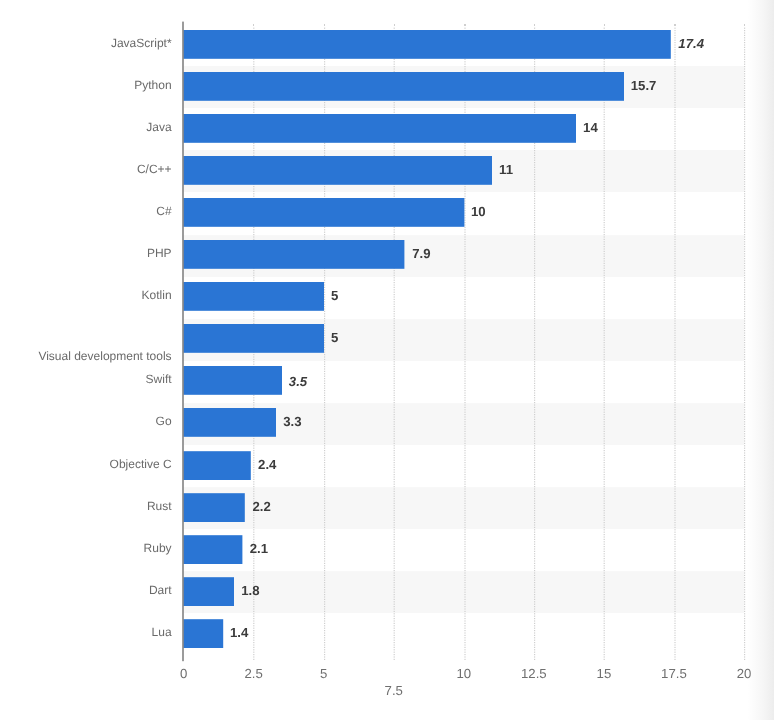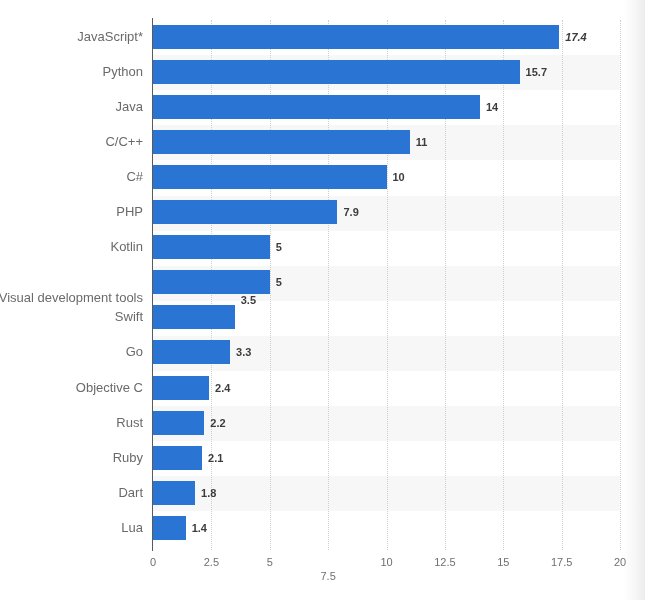--- a/index.html
+++ b/index.html
@@ -75,21 +75,21 @@
     line-height: 24px;
     font-size: 11px;
     font-weight: bold;
     color: #3c3c3c;
     white-space: nowrap;
   }
   .cat-label-text {
     position: absolute;
     height: 24px;
     line-height: 24px;
-    font-size: 13px;
+    font-size: 10px;
     color: #6a6a6a;
     white-space: nowrap;
     text-align: center;
     right: 0;
   }
 
   .cat-col {
     position: absolute;
     left: 0;
     top: 20px;
@@ -175,21 +175,21 @@
       <div class="value-label" style="top: 109.85px; left: 262.85px;">11</div>
       <div class="bar" title="C#: 10" style="top: 144.95px; left: 0px; width: 233.5px; background: rgb(42, 117, 212);"></div>
       <div class="value-label" style="top: 144.95px; left: 239.5px;">10</div>
       <div class="bar" title="PHP: 7.9" style="top: 180.05px; left: 0px; width: 184.465px; background: rgb(42, 117, 212);"></div>
       <div class="value-label" style="top: 180.05px; left: 190.465px;">7.9</div>
       <div class="bar" title="Kotlin: 5" style="top: 215.15px; left: 0px; width: 116.75px; background: rgb(42, 117, 212);"></div>
       <div class="value-label" style="top: 215.15px; left: 122.75px;">5</div>
       <div class="bar" title="Visual development tools: 5" style="top: 250.25px; left: 0px; width: 116.75px; background: rgb(42, 117, 212);"></div>
       <div class="value-label" style="top: 250.25px; left: 122.75px;">5</div>
       <div class="bar" title="Swift: 3.5" style="top: 285.35px; left: 0px; width: 81.725px; background: rgb(42, 117, 212);"></div>
-      <div class="value-label" style="top: 268px; left: 87.725px;">3.5</div>
+      <div class="value-label" style="top: 287px; left: 87.725px; font-style: italic;">3.5</div>
       <div class="bar" title="Go: 3.3" style="top: 320.45px; left: 0px; width: 77.055px; background: rgb(42, 117, 212);"></div>
       <div class="value-label" style="top: 320.45px; left: 83.055px;">3.3</div>
       <div class="bar" title="Objective C: 2.4" style="top: 355.55px; left: 0px; width: 56.04px; background: rgb(42, 117, 212);"></div>
       <div class="value-label" style="top: 355.55px; left: 62.04px;">2.4</div>
       <div class="bar" title="Rust: 2.2" style="top: 390.65px; left: 0px; width: 51.37px; background: rgb(42, 117, 212);"></div>
       <div class="value-label" style="top: 390.65px; left: 57.37px;">2.2</div>
       <div class="bar" title="Ruby: 2.1" style="top: 425.75px; left: 0px; width: 49.035px; background: rgb(42, 117, 212);"></div>
       <div class="value-label" style="top: 425.75px; left: 55.035px;">2.1</div>
       <div class="bar" title="Dart: 1.8" style="top: 460.85px; left: 0px; width: 42.03px; background: rgb(42, 117, 212);"></div>
       <div class="value-label" style="top: 460.85px; left: 48.03px;">1.8</div>

